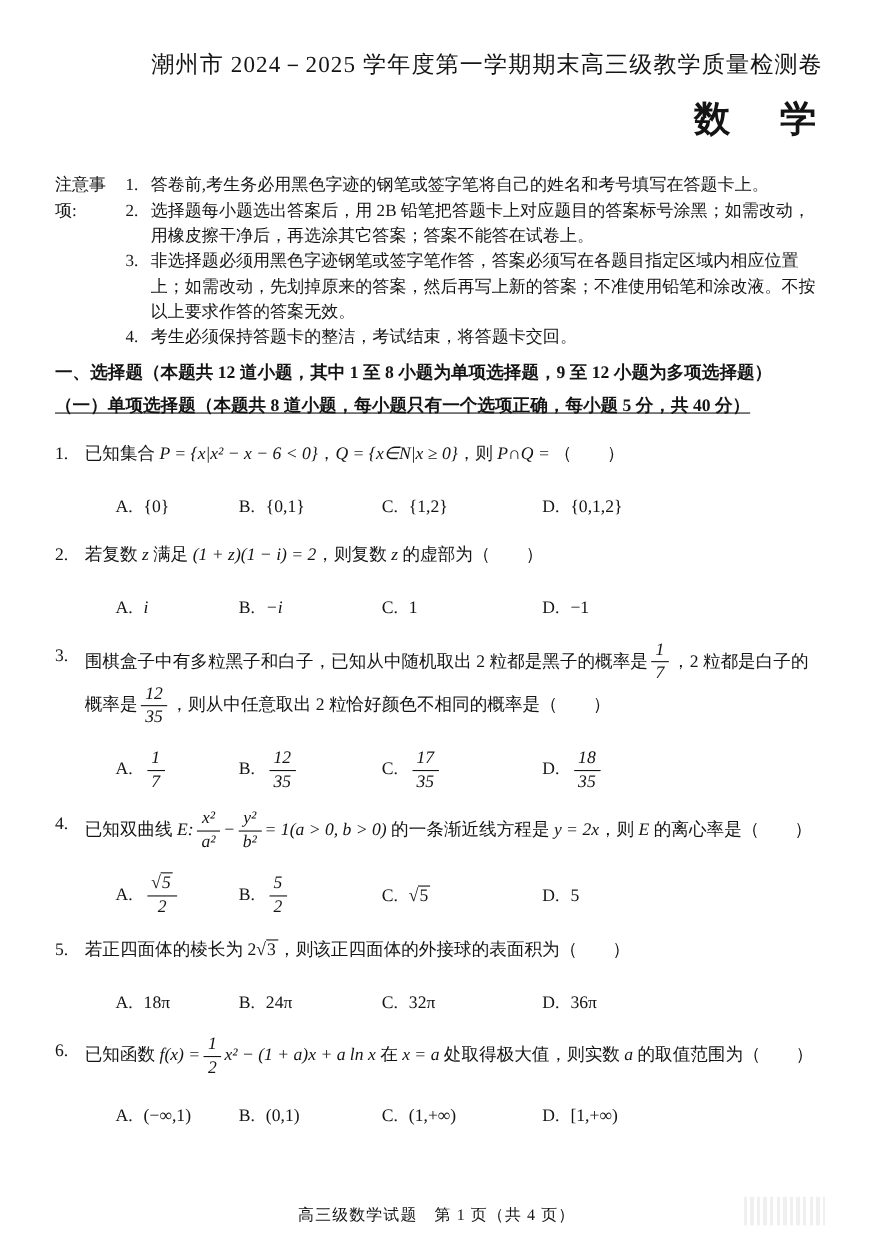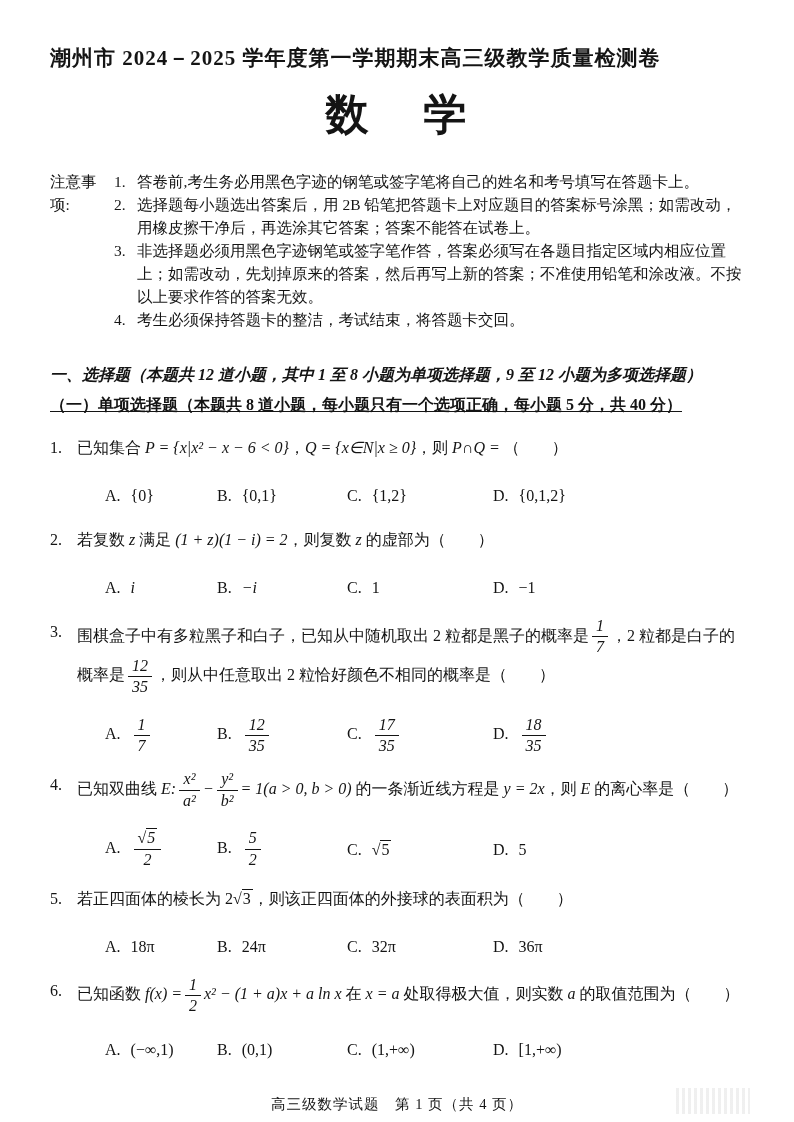--- a/index.html
+++ b/index.html
@@ -8,41 +8,41 @@
     width:794px; height:1122px;
     margin:0 auto;
     background:#ffffff;
     color:#141414;
     font-family:"Liberation Serif", serif;
     box-sizing:border-box;
     padding:44px 46px 0 50px;
     overflow:hidden;
   }
   .doc-title {
-    text-align:left;
+    text-align:right;
     font-size:21px;
-    font-weight:700;
+    font-weight:400;
     letter-spacing:1px;
     margin:0 0 14px 0;
   }
   .doc-subject {
-    text-align:center;
-    font-size:43px;
+    text-align:right;
+    font-size:33px;
     font-weight:700;
     letter-spacing:6px;
     margin:6px 0 26px 0;
   }
   .preamble { font-size:15.5px; line-height:23px; }
   .intro { padding-left:64px; }
   .notices { display:flex; margin-top:1px; }
   .notice-label { flex:none; width:64px; font-weight:400; }
   .notice-list { flex:1; }
   .notice-item { position:relative; padding-left:23px; }
   .notice-num { position:absolute; left:0; top:0; }
-  .sec-head { font-size:16px; font-weight:700; margin:30px 0 0 0; line-height:27px;font-style:italic; }
+  .sec-head { font-size:16px; font-weight:700; margin:8px 0 0 0; line-height:27px; }
   .sec-sub  { font-size:16px; font-weight:700; margin:3px 0 0 0; line-height:27px;text-decoration:underline; }
 
   .question { position:relative; padding-left:27px; margin-top:15px; font-size:16px; line-height:29px; }
   .qnum { position:absolute; left:0; top:0; }
   .options { display:grid; grid-template-columns:112px 130px 146px auto; padding-left:28px; margin-top:19px; align-items:center; }
   .opt { white-space:nowrap; }
   .opt-label { margin-right:10px; }
 
   .cn {}
   .m  { font-family:"Liberation Serif", serif; font-style:italic; }

